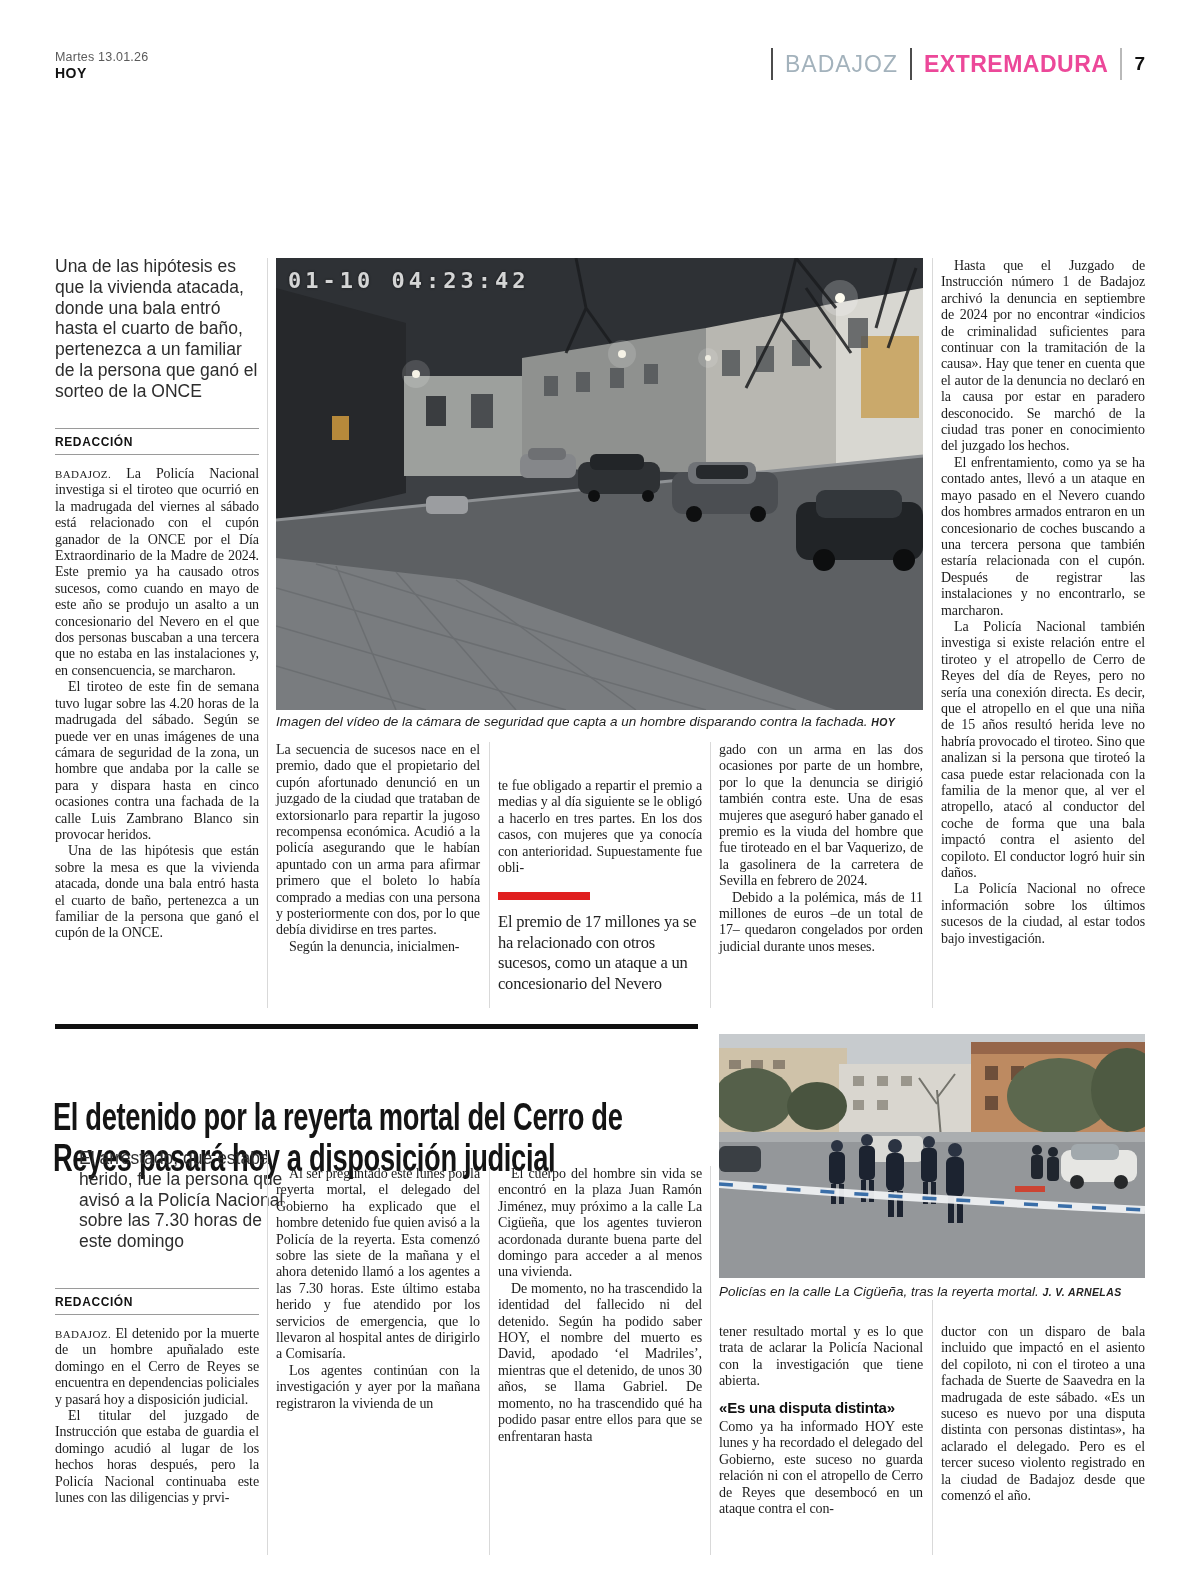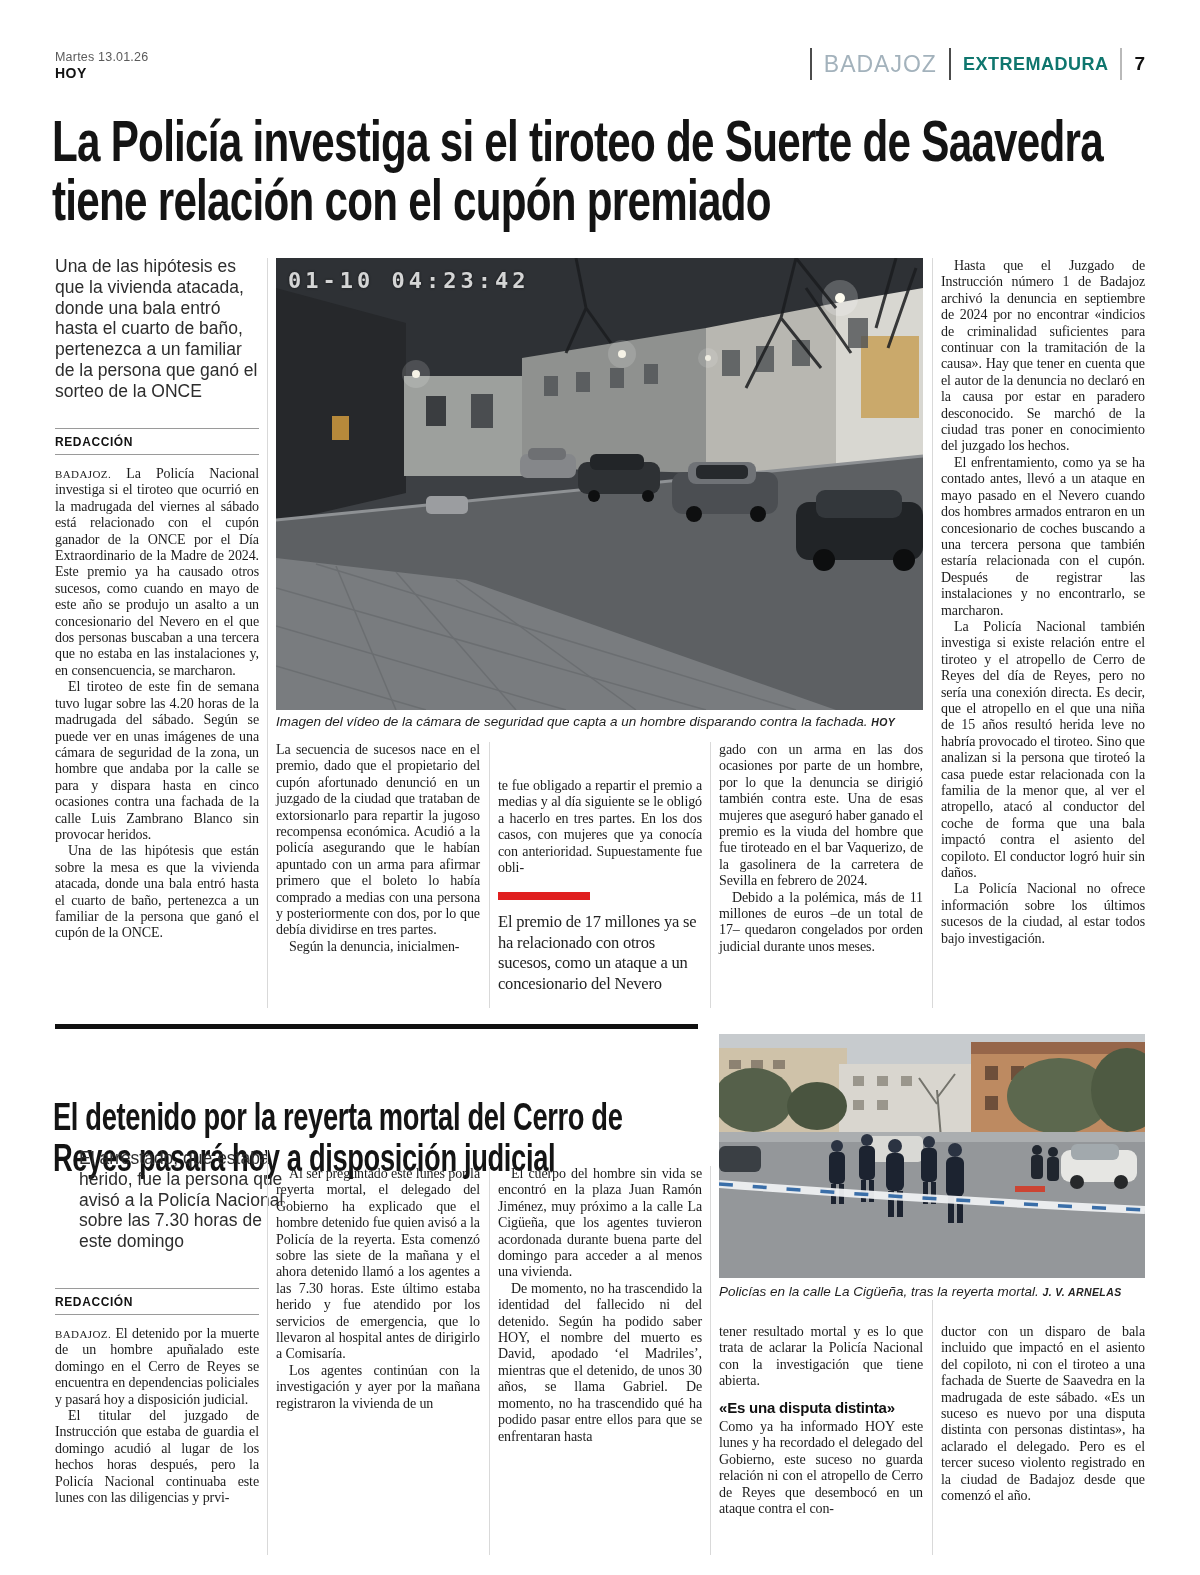--- a/index.html
+++ b/index.html
@@ -6,21 +6,21 @@
   #page{position:relative;width:1200px;height:1575px;background:#ffffff;overflow:hidden;
         font-family:"Liberation Sans",sans-serif;color:#1a1a1a;}
 
   
   .hdr-date{position:absolute;left:55px;top:50px;font-size:12.5px;color:#5a5a5a;letter-spacing:.2px;}
   .hdr-brand{position:absolute;left:55px;top:65px;font-size:14px;font-weight:bold;color:#111;letter-spacing:.5px;}
   .hdr-right{position:absolute;right:55px;top:48px;display:flex;align-items:center;gap:12px;justify-content:space-between;}
   .hdr-bar{width:2px;height:32px;background:#4c4c4c;}
   .hdr-bar.light{background:#b9b9b9;width:2px;}
   .hdr-section{font-size:23px;color:#a3b2bc;letter-spacing:1px;}
-  .hdr-region{font-size:18px;font-weight:bold;color:#0f766e;letter-spacing:.5px;}
+  .hdr-region{font-size:23px;font-weight:bold;color:#ec4899;letter-spacing:.5px;}
   .hdr-page{font-size:19px;font-weight:bold;color:#111;}
 
   
   .h1-wrap{position:absolute;left:52px;top:112px;width:1100px;height:130px;overflow:visible;}
   .h1-inner{width:1480px;transform:scaleX(0.74);transform-origin:0 0;
             font-size:57px;line-height:59px;font-weight:bold;color:#141414;letter-spacing:-1px;}
   .rule2{position:absolute;left:55px;top:1024px;width:643px;height:5px;background:#101010;}
   .h2-wrap{position:absolute;left:53px;top:1096px;width:660px;height:90px;overflow:visible;}
   .h2-inner{width:935px;transform:scaleX(0.70);transform-origin:0 0;
             font-size:39px;line-height:41px;font-weight:bold;color:#141414;letter-spacing:-.5px;}
@@ -65,23 +65,20 @@
   <div class="hdr-brand">HOY</div>
   <div class="hdr-right">
     <div class="hdr-bar"></div>
     <div class="hdr-section">BADAJOZ</div>
     <div class="hdr-bar"></div>
     <div class="hdr-region">EXTREMADURA</div>
     <div class="hdr-bar light"></div>
     <div class="hdr-page">7</div>
   </div>
 
-  <div class="h1-wrap">
-    <div class="h1-inner">La Policía investiga si el tiroteo de Suerte de Saavedra tiene relación con el cupón premiado</div>
-  </div>
 
   <div class="lead" style="top:256px;">Una de las hipótesis es que la vivienda atacada, donde una bala entró hasta el cuarto de baño, pertenezca a un familiar de la persona que ganó el sorteo de la ONCE</div>
   <div class="byline" style="top:428px;">REDACCIÓN</div>
 
   <div class="col" style="left:55px;top:466px;">
     <p><span class="dateline">BADAJOZ.</span> <span>La Policía Nacional investiga si el tiroteo que ocurrió en la madrugada del viernes al sábado está relacionado con el cupón ganador de la ONCE por el Día Extraordinario de la Madre de 2024. Este premio ya ha causado otros sucesos, como cuando en mayo de este año se produjo un asalto a un concesionario del Nevero en el que dos personas buscaban a una tercera que no estaba en las instalaciones y, en consencuencia, se marcharon.</span></p>
     <p class="ind">El tiroteo de este fin de semana tuvo lugar sobre las 4.20 horas de la madrugada del sábado. Según se puede ver en unas imágenes de una cámara de seguridad de la zona, un hombre que andaba por la calle se para y dispara hasta en cinco ocasiones contra una fachada de la calle Luis Zambrano Blanco sin provocar heridos.</p>
     <p class="ind">Una de las hipótesis que están sobre la mesa es que la vivienda atacada, donde una bala entró hasta el cuarto de baño, pertenezca a un familiar de la persona que ganó el cupón de la ONCE.</p>
   </div>
 

